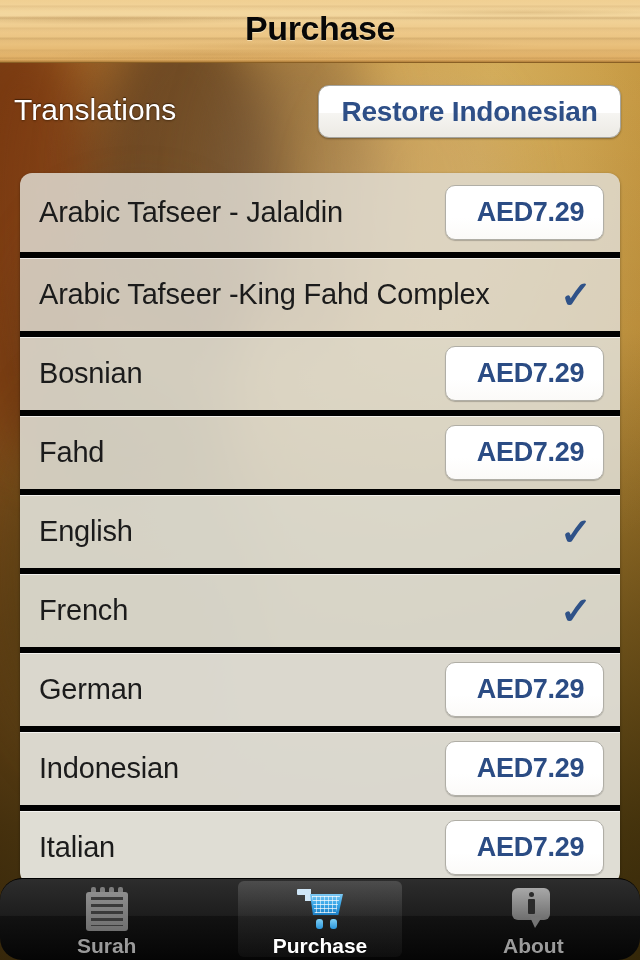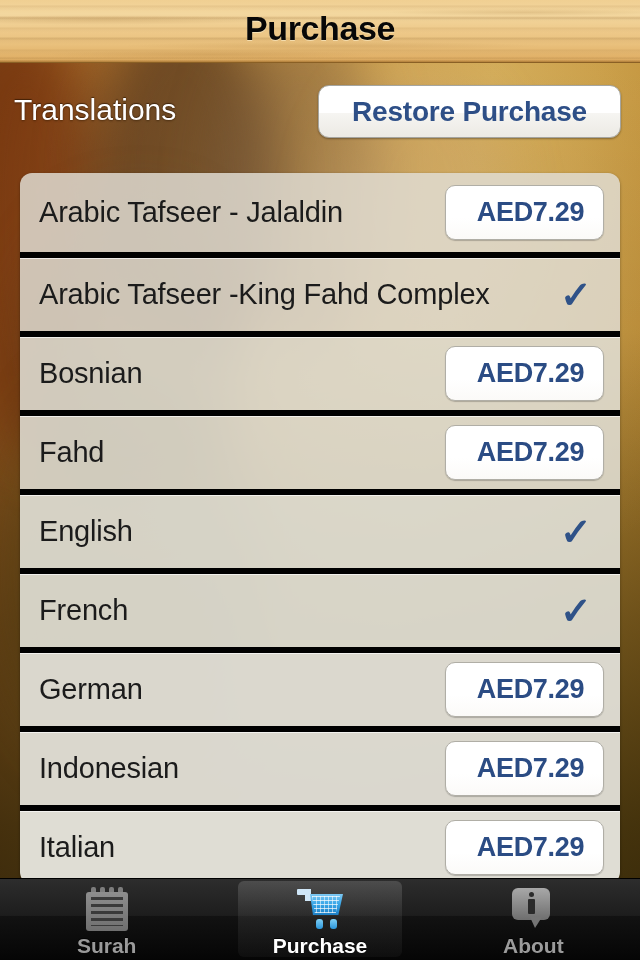--- a/index.html
+++ b/index.html
@@ -211,20 +211,21 @@
   }
 
   
   .tabbar {
     position: absolute;
     left: 0; bottom: 0;
     width: 640px; height: 82px;
     background: linear-gradient(to bottom, #2d2d2d 0%, #1d1d1d 45%, #121212 46%, #050505 100%);
     border-top: 1px solid #000;
     display: flex;
+    border-radius: 22px;
   }
   .tab {
     flex: 1;
     position: relative;
     display: flex;
     flex-direction: column;
     align-items: center;
     justify-content: flex-start;
     padding-top: 7px;
     cursor: pointer;
@@ -340,21 +341,21 @@
     <div class="bg-vignette"></div>
   </div>
 
   <div class="navbar">
     <div class="grain"></div>
     <div class="nav-title">Purchase</div>
   </div>
 
   <div class="section-head">
     <div class="section-title">Translations</div>
-    <div class="restore-btn">Restore Purchase</div>
+    <div class="restore-btn">Restore Indonesian</div>
   </div>
 
   <div class="table" id="table">
       <div class="row o1">
         <div class="row-label">Arabic Tafseer - Jalaldin</div>
         <div class="price-btn">AED7.29</div>
       </div>
       <div class="row o1">
         <div class="hl"></div>
         <div class="row-label">Arabic Tafseer -King Fahd Complex</div>

